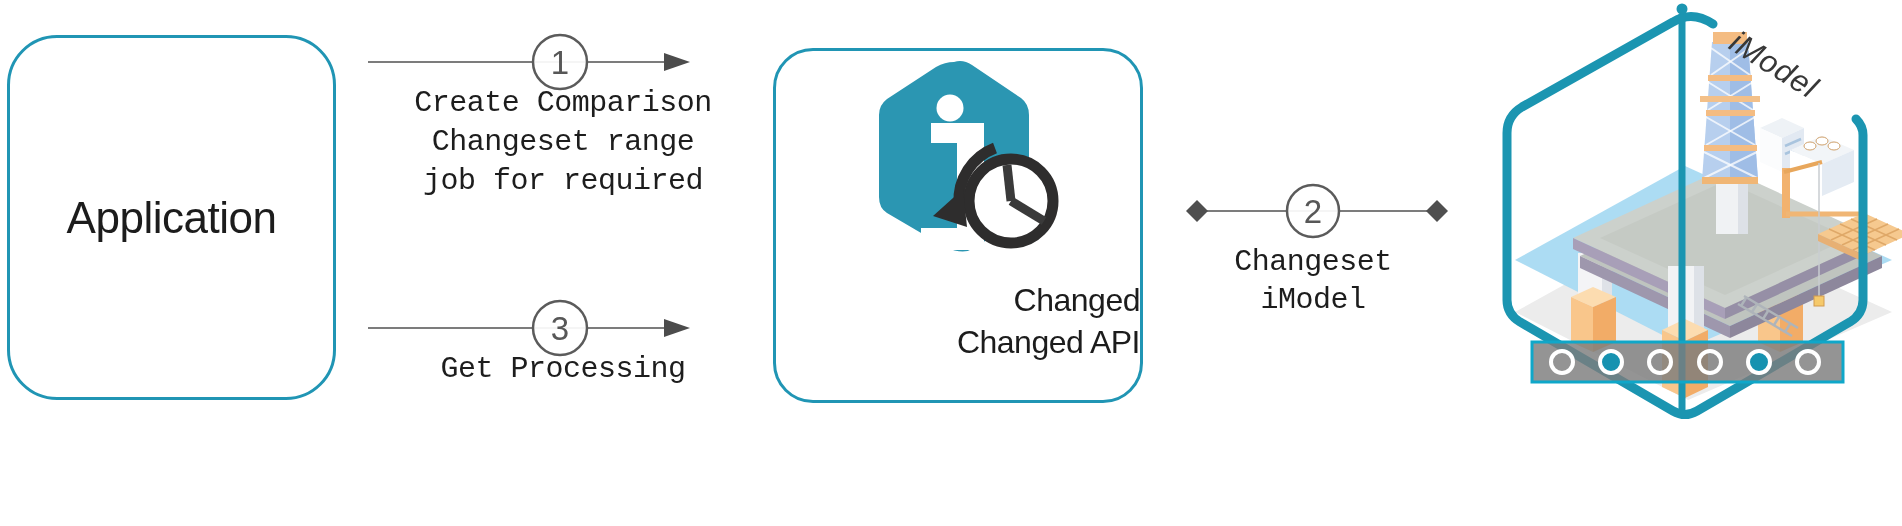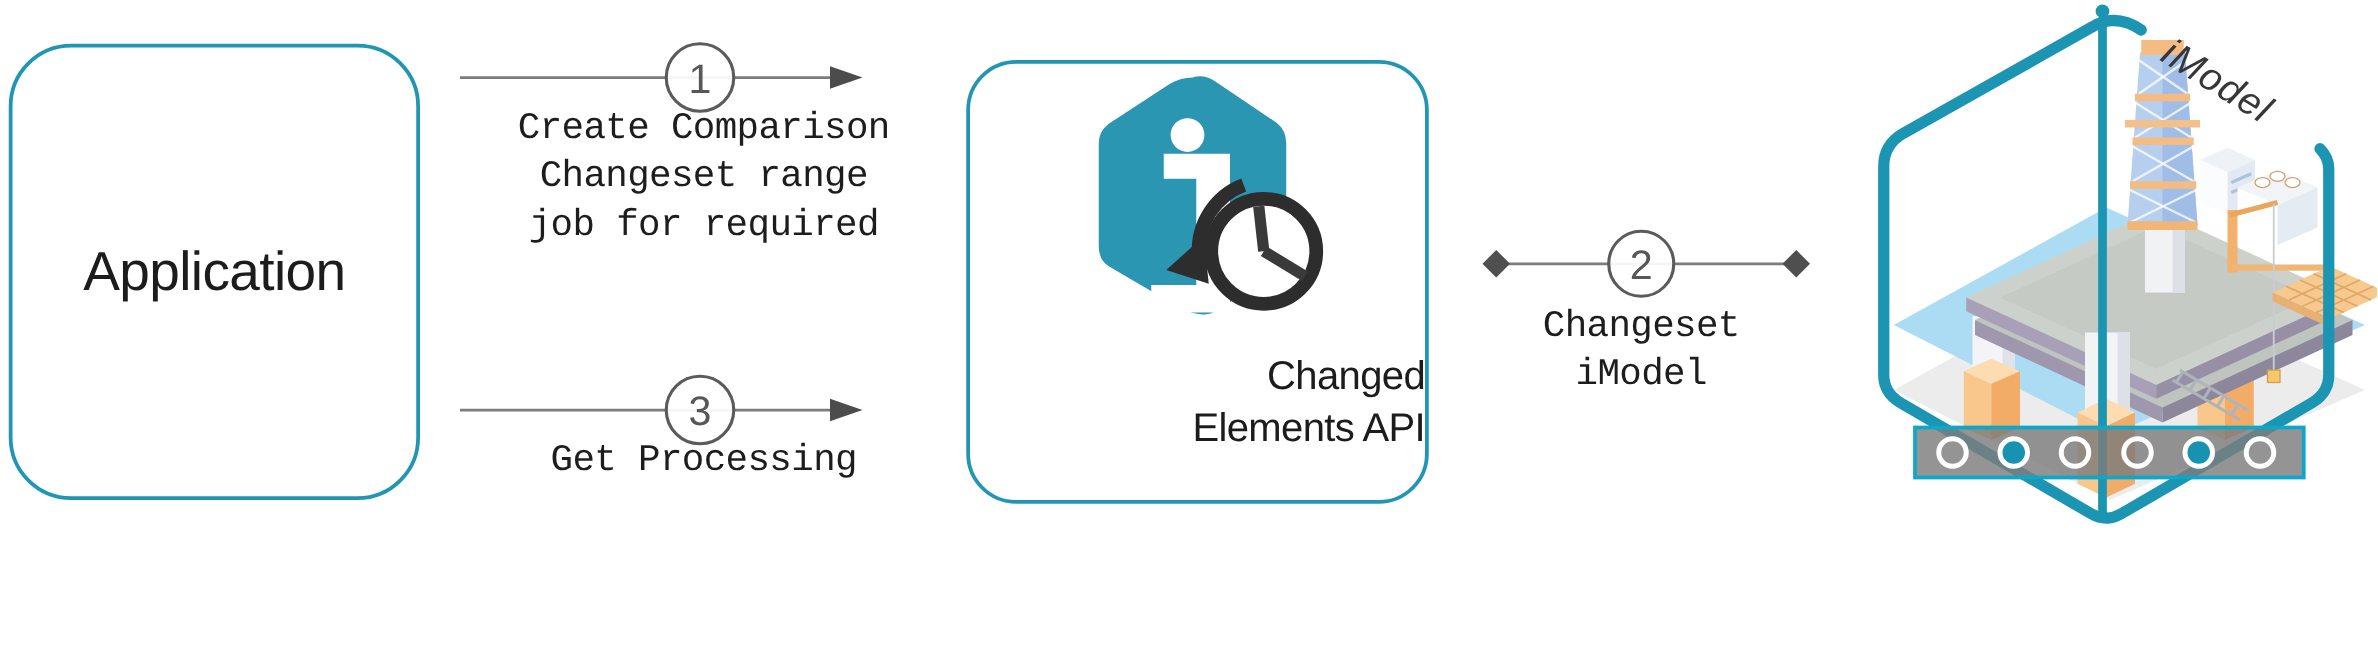--- a/index.html
+++ b/index.html
@@ -77,21 +77,21 @@
         <circle cx="148" cy="143" r="44" fill="#ffffff"></circle>
         <circle cx="148" cy="143" r="42" fill="none" stroke="#2e2d2d" stroke-width="11"></circle>
         <line x1="148" y1="143" x2="144" y2="107" stroke="#3a3a3a" stroke-width="9"></line>
         <line x1="148" y1="143" x2="181" y2="163" stroke="#3a3a3a" stroke-width="9"></line>
         <path d="M 132,90 A 56 56 0 0 0 96,146" fill="none" stroke="#2e2d2d" stroke-width="11"></path>
         <polygon points="70,158 100,131 104,169" fill="#2e2d2d"></polygon>
       </g>
     </svg>
     <div class="api-title">
       <div>Changed</div>
-      <div>Elements API</div>
+      <div>Changed API</div>
     </div>
   </div>
 
   <svg class="connector" style="left:1180px;top:178px;" width="280" height="66" viewBox="0 0 280 66">
     <line x1="17" y1="33" x2="257" y2="33" stroke="#7c7c7c" stroke-width="2.2"></line>
     <polygon points="17,22 28,33 17,44 6,33" fill="#4f4f4f"></polygon>
     <polygon points="257,22 268,33 257,44 246,33" fill="#4f4f4f"></polygon>
     <circle cx="133" cy="33" r="26" fill="#ffffff" fill-opacity="0.92" stroke="#5b5b5b" stroke-width="2.5"></circle>
     <text class="num" x="133" y="45" text-anchor="middle">2</text>
   </svg>

